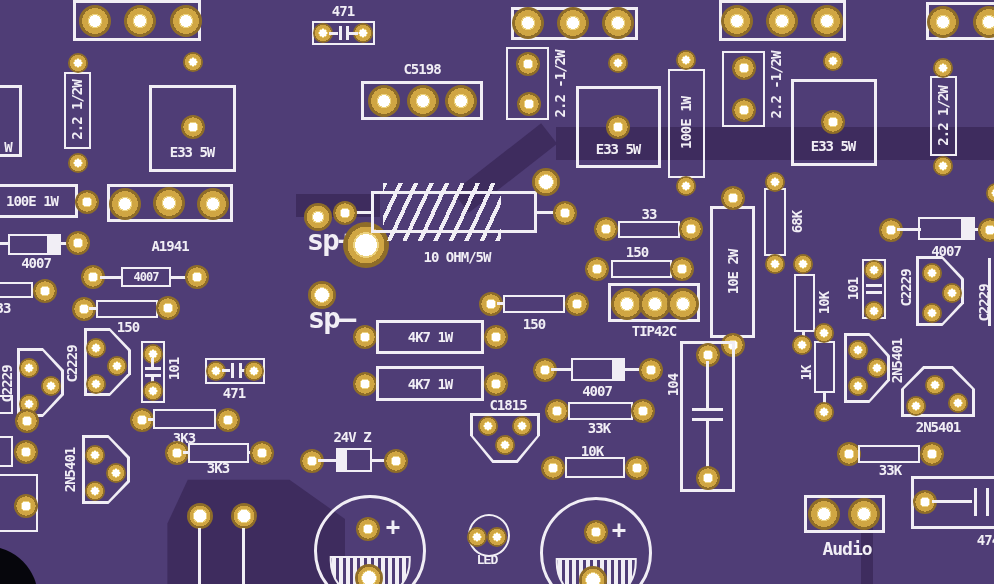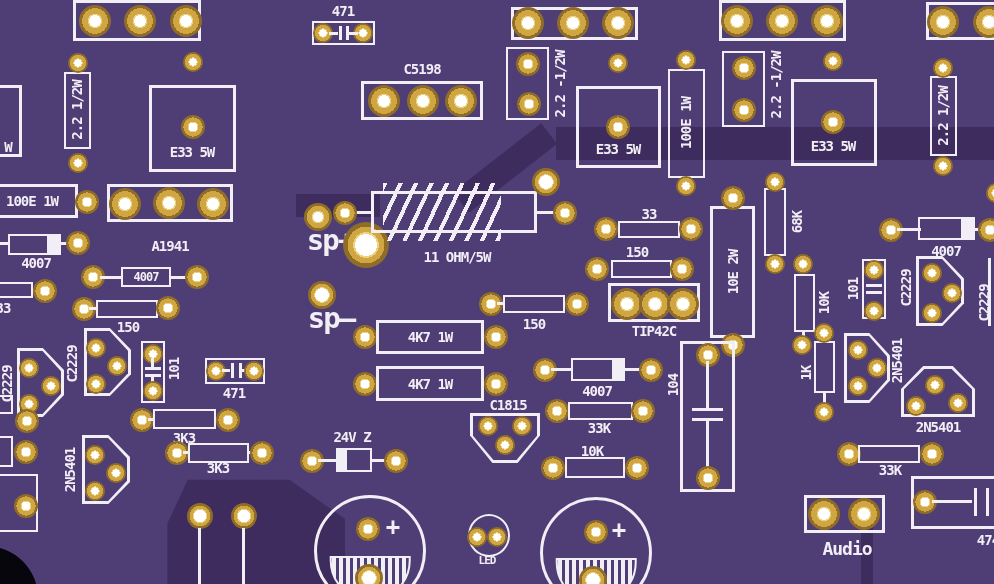--- a/index.html
+++ b/index.html
@@ -7,21 +7,21 @@
          font-family:"DejaVu Sans Mono","Liberation Mono",monospace;}
   .trace{position:absolute;background:#3e2c5e;}
   .box{position:absolute;border:3px solid #f1eef5;box-sizing:border-box;}
   .box.thin{border-width:2px;}
   .band{position:absolute;background:#f1eef5;}
   .lbl{position:absolute;color:#f1eef5;font-weight:bold;font-size:14px;white-space:nowrap;
        transform:translate(-50%,-50%);letter-spacing:-1px;}
   .lbl.v{transform:translate(-50%,-50%) rotate(-90deg);}
   .lbl.big{font-size:29px;letter-spacing:-2px;}
   .lbl.sm{font-size:12px;}
-  .lbl.tiny{font-size:11px;}
+  .lbl.tiny{font-size:13px;font-family:Liberation Mono, monospace;}
   .lbl.md{font-size:18px;}
   .p{position:absolute;width:24px;height:24px;border-radius:50%;transform:translate(-50%,-50%);
      background:radial-gradient(circle closest-side,#ffffff 0 36%,#ecd27e 36% 46%,#d0a643 46% 80%,#8f6d28 80% 100%);}
   .p.lg{width:32px;height:32px;}
   .p.md{width:28px;height:28px;}
   .p.sm{width:20px;height:20px;}
   .p.xl{width:46px;height:46px;}
   .p.bh{background:radial-gradient(circle closest-side,#ffffff 0 48%,#ecd27e 48% 56%,#d0a643 56% 80%,#8f6d28 80% 100%);}
   .ln{position:absolute;background:#f1eef5;height:3px;}
   .ln.v{width:3px;}
@@ -227,21 +227,21 @@
   <span class="lbl big" style="left:331px;top:318px;">sp–</span>
   <i class="p md bh" style="left:322px;top:295px;"></i>
 
   <b class="ln" style="left:352px;top:211px;width:22px;"></b>
   <div class="box" style="left:371px;top:191px;width:166px;height:42px;"></div>
   <div class="coilstripes" style="left:383px;top:183px;width:118px;height:58px;"></div>
   <b class="ln" style="left:535px;top:211px;width:21px;"></b>
   <i class="p" style="left:345px;top:213px;"></i>
   <i class="p" style="left:565px;top:213px;"></i>
   <i class="p md bh" style="left:546px;top:182px;"></i>
-  <span class="lbl" style="left:457px;top:257px;">11 OHM/5W</span>
+  <span class="lbl" style="left:457px;top:257px;">10 OHM/5W</span>
 
   <i class="p" style="left:365px;top:337px;"></i>
   <div class="box" style="left:376px;top:320px;width:108px;height:34px;"></div>
   <span class="lbl" style="left:430px;top:337px;">4K7 1W</span>
   <i class="p" style="left:496px;top:337px;"></i>
 
   <i class="p" style="left:365px;top:384px;"></i>
   <div class="box" style="left:376px;top:366px;width:108px;height:35px;"></div>
   <span class="lbl" style="left:430px;top:384px;">4K7 1W</span>
   <i class="p" style="left:496px;top:384px;"></i>

